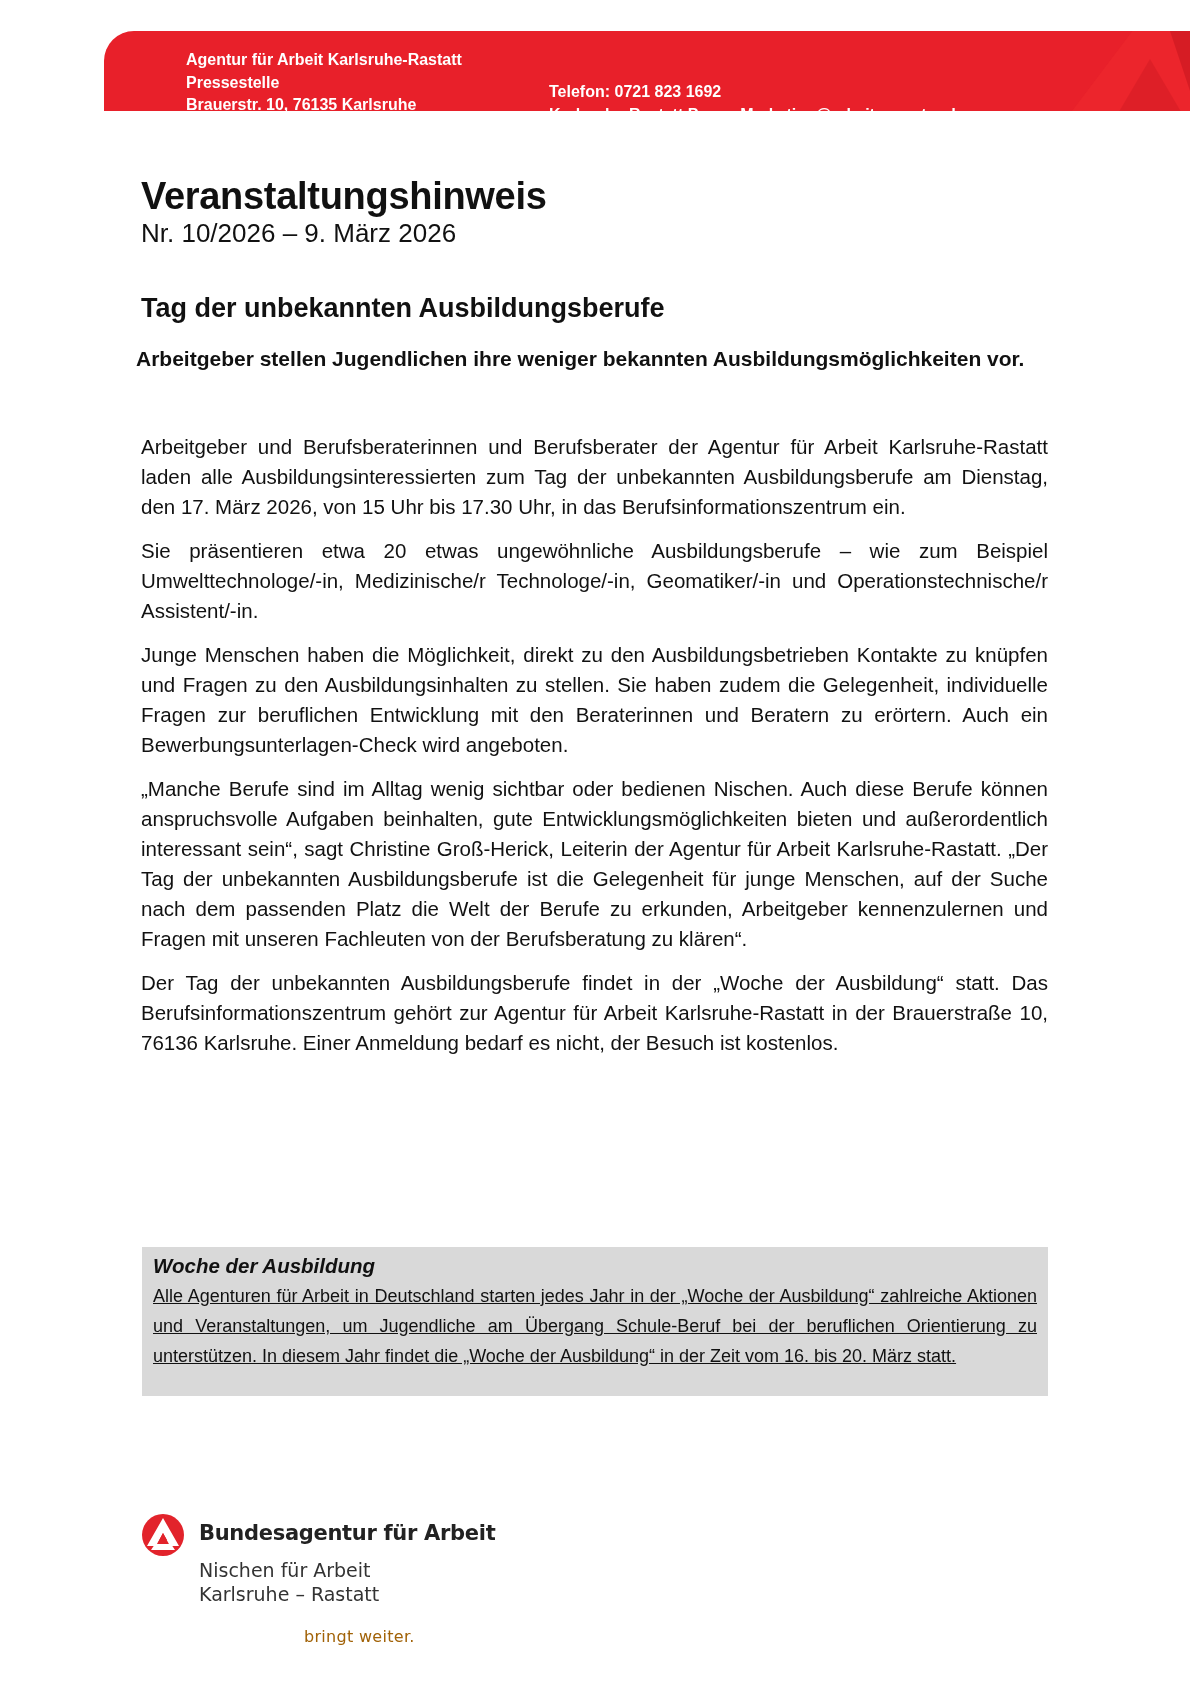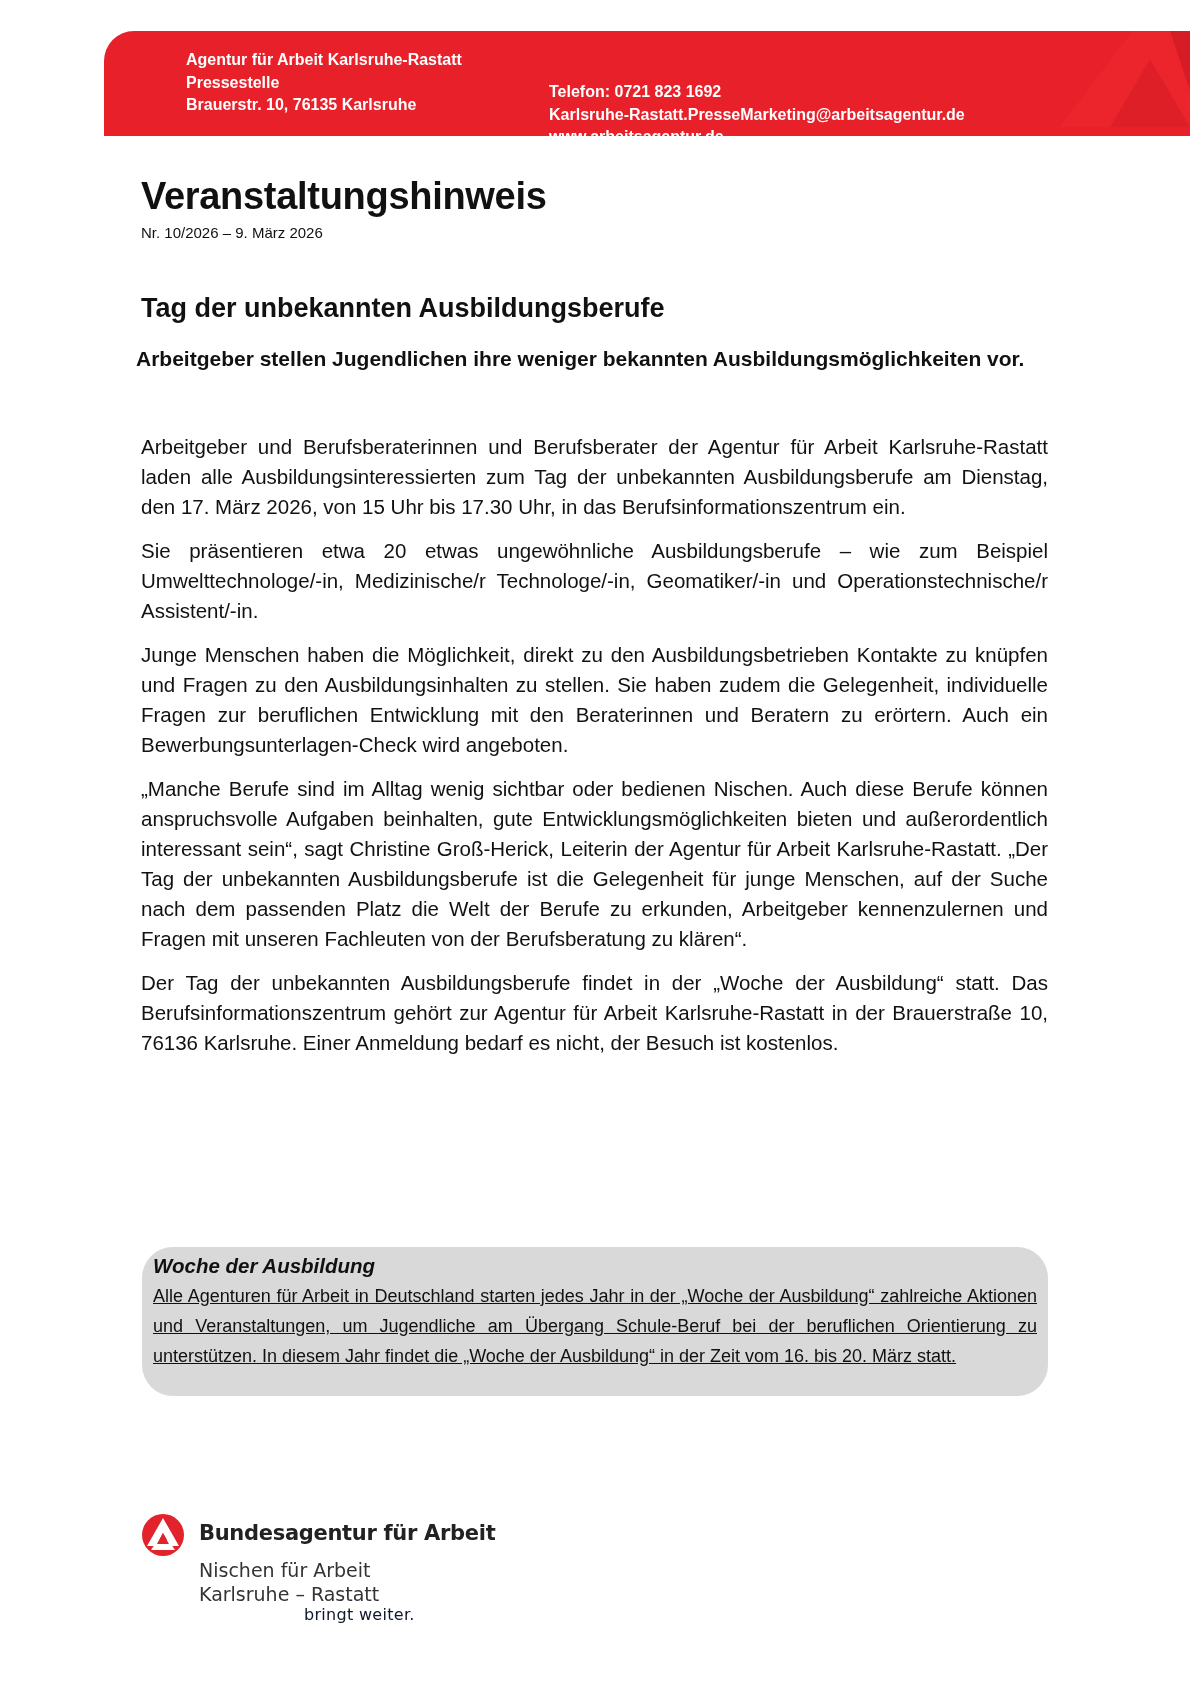--- a/index.html
+++ b/index.html
@@ -3,53 +3,53 @@
 <meta charset="utf-8">
 <style>
   html, body { margin: 0; padding: 0; }
   body {
     width: 1190px; height: 1684px; background: #ffffff;
     position: relative; overflow: hidden;
     font-family: "Liberation Sans", "DejaVu Sans", sans-serif;
     color: #111111;
   }
   .header-band {
-    position: absolute; left: 104px; top: 31px; width: 1086px; height: 105px;
+    position: absolute; left: 104px; top: 31px; width: 1086px; height: 80px;
     background: #e8202a; border-top-left-radius: 30px; overflow: hidden;
   }
   .header-band .wm {
     position: absolute; right: 0; top: 0; width: 190px; height: 96px;
   }
   .hcol { position: absolute; top: 18px; color: #ffffff; font-weight: bold; font-size: 16px; line-height: 22.5px; }
   .hcol.left { left: 82px; }
   .hcol.right { left: 445px; margin-top: 32px; }
   .hcol div { white-space: nowrap; }
 
   .doc-type { position: absolute; left: 141px; top: 172px; font-size: 38px; font-weight: bold; letter-spacing: -0.3px; margin: 0; line-height: 48px; }
-  .doc-number { position: absolute; left: 141px; top: 220px; font-size: 15px; line-height: 26px; }
+  .doc-number { position: absolute; left: 141px; top: 220px; font-size: 26px; line-height: 26px; }
   .headline { position: absolute; left: 141px; top: 290px; font-size: 27px; font-weight: bold; margin: 0; line-height: 36px; }
   .subheadline { position: absolute; left: 136px; top: 346px; width: 907px; font-size: 21px; font-weight: bold; line-height: 25px; margin: 0; }
 
   .body { position: absolute; left: 141px; top: 432px; width: 907px; }
   .body p { margin: 0 0 14px 0; font-size: 20.5px; line-height: 30px; text-align: justify; }
 
   .infobox {
     position: absolute; left: 142px; top: 1247px; width: 906px; height: 149px;
-    background: #d9d9d9; box-sizing: border-box; padding: 4px 11px 0 11px; border-radius: 31px;
+    background: #d9d9d9; box-sizing: border-box; padding: 4px 11px 0 11px;
   }
   .infobox .ib-title { font-size: 20.5px; font-weight: bold; font-style: italic; line-height: 30px; }
   .infobox .ib-text { font-size: 18px; line-height: 30px; text-align: justify; margin: 0; text-decoration: underline; }
 
   .logo { position: absolute; left: 141px; top: 1513px; width: 340px; height: 130px; }
   .logo .emblem { position: absolute; left: 0; top: 0; width: 44px; height: 44px; }
   .logo .org { position: absolute; left: 58px; top: 8px; font-family: "DejaVu Sans", sans-serif; font-weight: bold; font-size: 21px; color: #222222; white-space: nowrap; letter-spacing: -0.3px; }
   .logo .sub1, .logo .sub2 { position: absolute; left: 58px; font-family: "DejaVu Sans", sans-serif; font-size: 19px; color: #333333; white-space: nowrap; }
   .logo .sub1 { top: 46px; }
   .logo .sub2 { top: 70px; }
-  .logo .claim { position: absolute; left: 163px; top: 92px; font-family: "DejaVu Sans", sans-serif; font-size: 16px; color: #0f172a; white-space: nowrap; letter-spacing: 0.3px; }
+  .logo .claim { position: absolute; left: 163px; top: 114px; font-family: "DejaVu Sans", sans-serif; font-size: 16px; color: #a16207; white-space: nowrap; letter-spacing: 0.3px; }
 </style>
 </head>
 <body>
 
 <div class="header-band">
   <svg class="wm" viewBox="0 0 190 96" preserveAspectRatio="none">
     <polygon points="60,96 140,-10 200,-10 200,96" fill="#ee2a2e" opacity="0.55"></polygon>
     <polygon points="110,96 150,28 190,96" fill="#d51d25" opacity="0.6"></polygon>
     <polygon points="170,0 190,0 190,60" fill="#c81820" opacity="0.6"></polygon>
   </svg>

